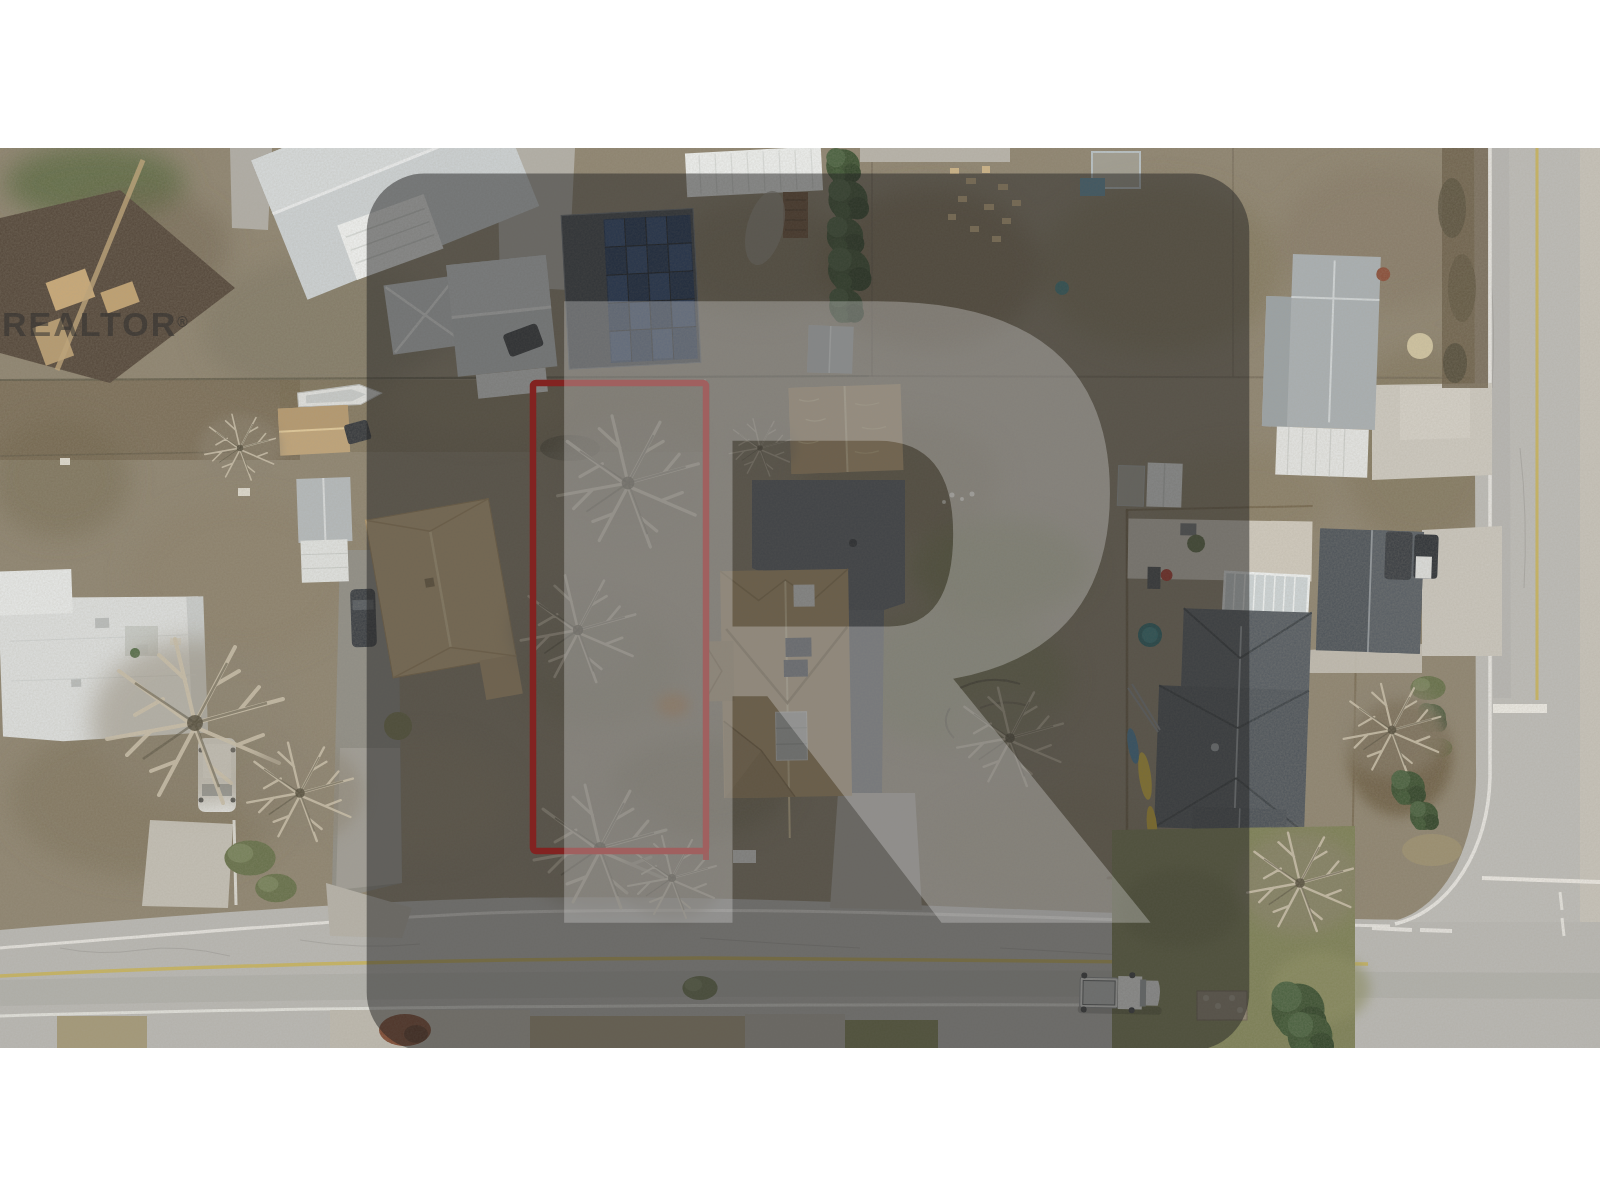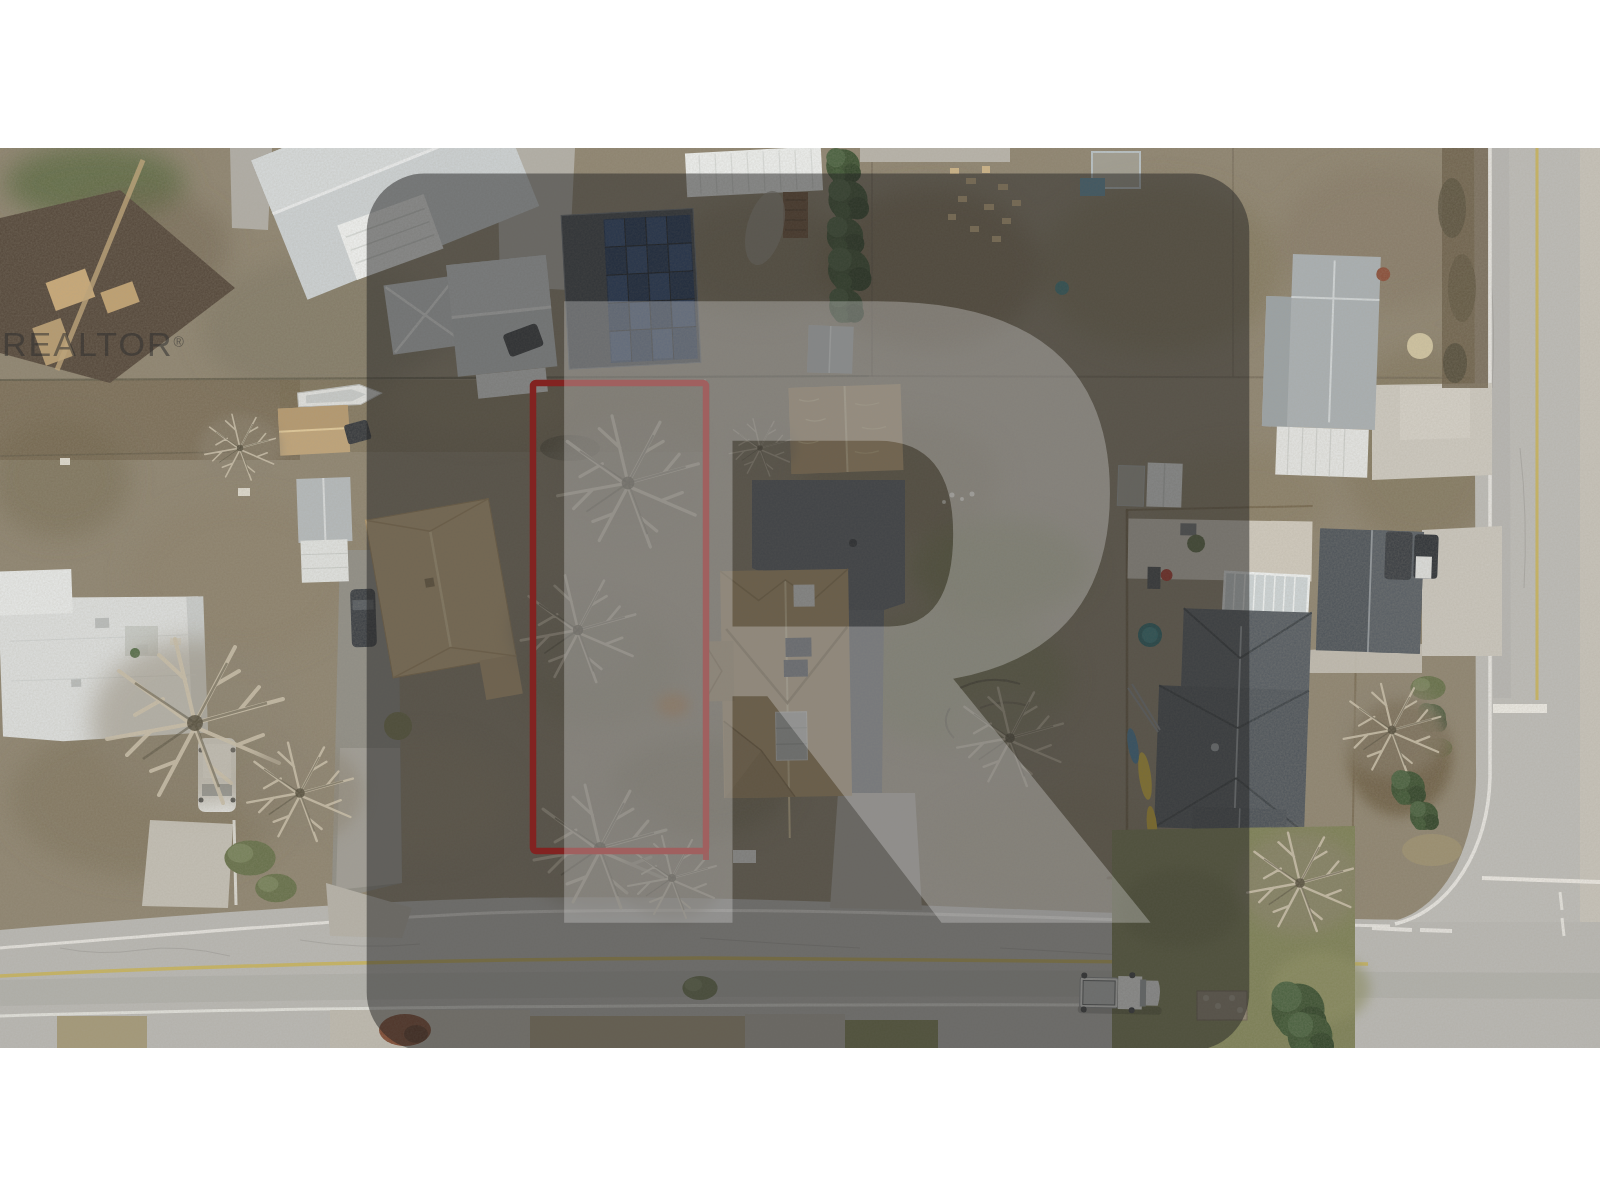--- a/index.html
+++ b/index.html
@@ -2,22 +2,22 @@
 <html><head>
 <meta charset="utf-8">
 <style>
   html,body{margin:0;padding:0;background:#ffffff;}
   .stage{position:relative;width:1600px;height:1200px;background:#ffffff;overflow:hidden;
          font-family:"Liberation Sans", sans-serif;}
   .photo{position:absolute;left:0;top:148px;width:1600px;height:900px;overflow:hidden;}
   .photo svg{display:block;width:1600px;height:900px;}
   .watermark{position:absolute;left:0;top:0;width:260px;height:230px;pointer-events:none;}
   .wm-logo{position:absolute;left:8px;top:14px;width:156px;height:155px;}
-  .wm-text{position:absolute;left:2px;top:177px;width:230px;
-           font-weight:normal;font-size:34px;letter-spacing:2px;
+  .wm-text{position:absolute;left:2px;top:157px;width:230px;
+           font-weight:bold;font-size:34px;letter-spacing:2px;
            color:rgba(48,48,48,0.55);white-space:nowrap;}
   .wm-text .reg{font-size:14px;vertical-align:9px;letter-spacing:0;}
 </style>
 </head>
 <body>
 
 <div class="stage">
  <div class="photo">
   <svg viewBox="0 0 1600 900" xmlns="http://www.w3.org/2000/svg">
    <defs>

